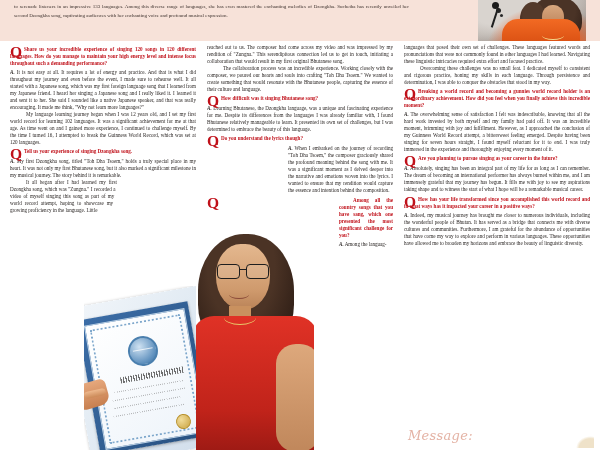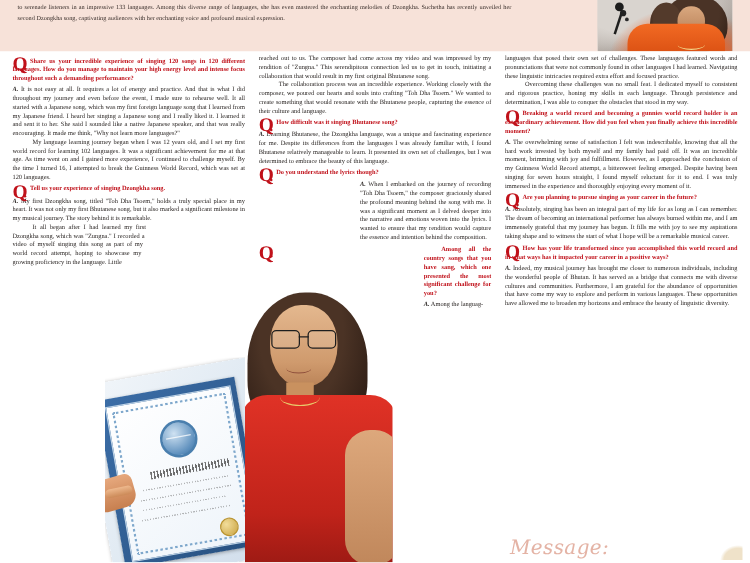--- a/index.html
+++ b/index.html
@@ -215,21 +215,21 @@
   }
   .photo-girl .garm{
     position:absolute;right:-6px;top:112px;width:44px;height:108px;border-radius:20px;
     background:linear-gradient(180deg,#dda87c,#c0875b);
   }
 
   
   .message-head{
     position:absolute;left:408px;top:428px;
     font-family:"DejaVu Serif",serif;font-style:italic;
-    font-size:16px;color:#e4b3a5;letter-spacing:.3px;
+    font-size:13px;color:#e4b3a5;letter-spacing:.3px;
   }
 
   
   .corner-dec{
     position:absolute;right:6px;bottom:2px;width:18px;height:12px;
     background:radial-gradient(ellipse at 80% 100%,#efe2c9 0 55%,rgba(239,226,201,0) 70%);
   }
 </style>
 </head>
 <body>

